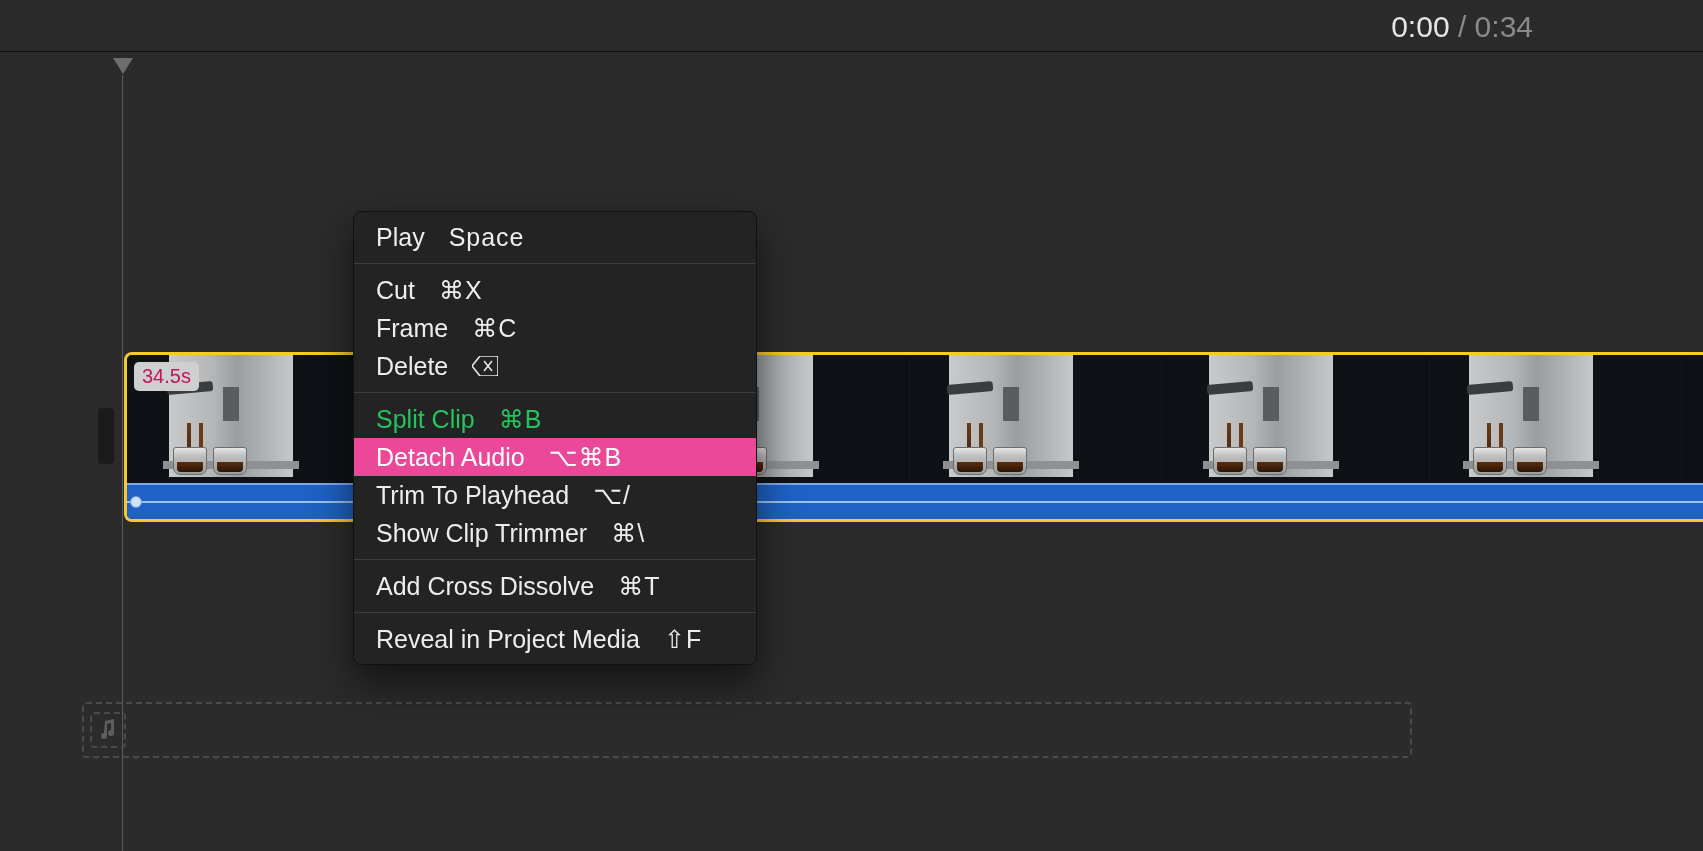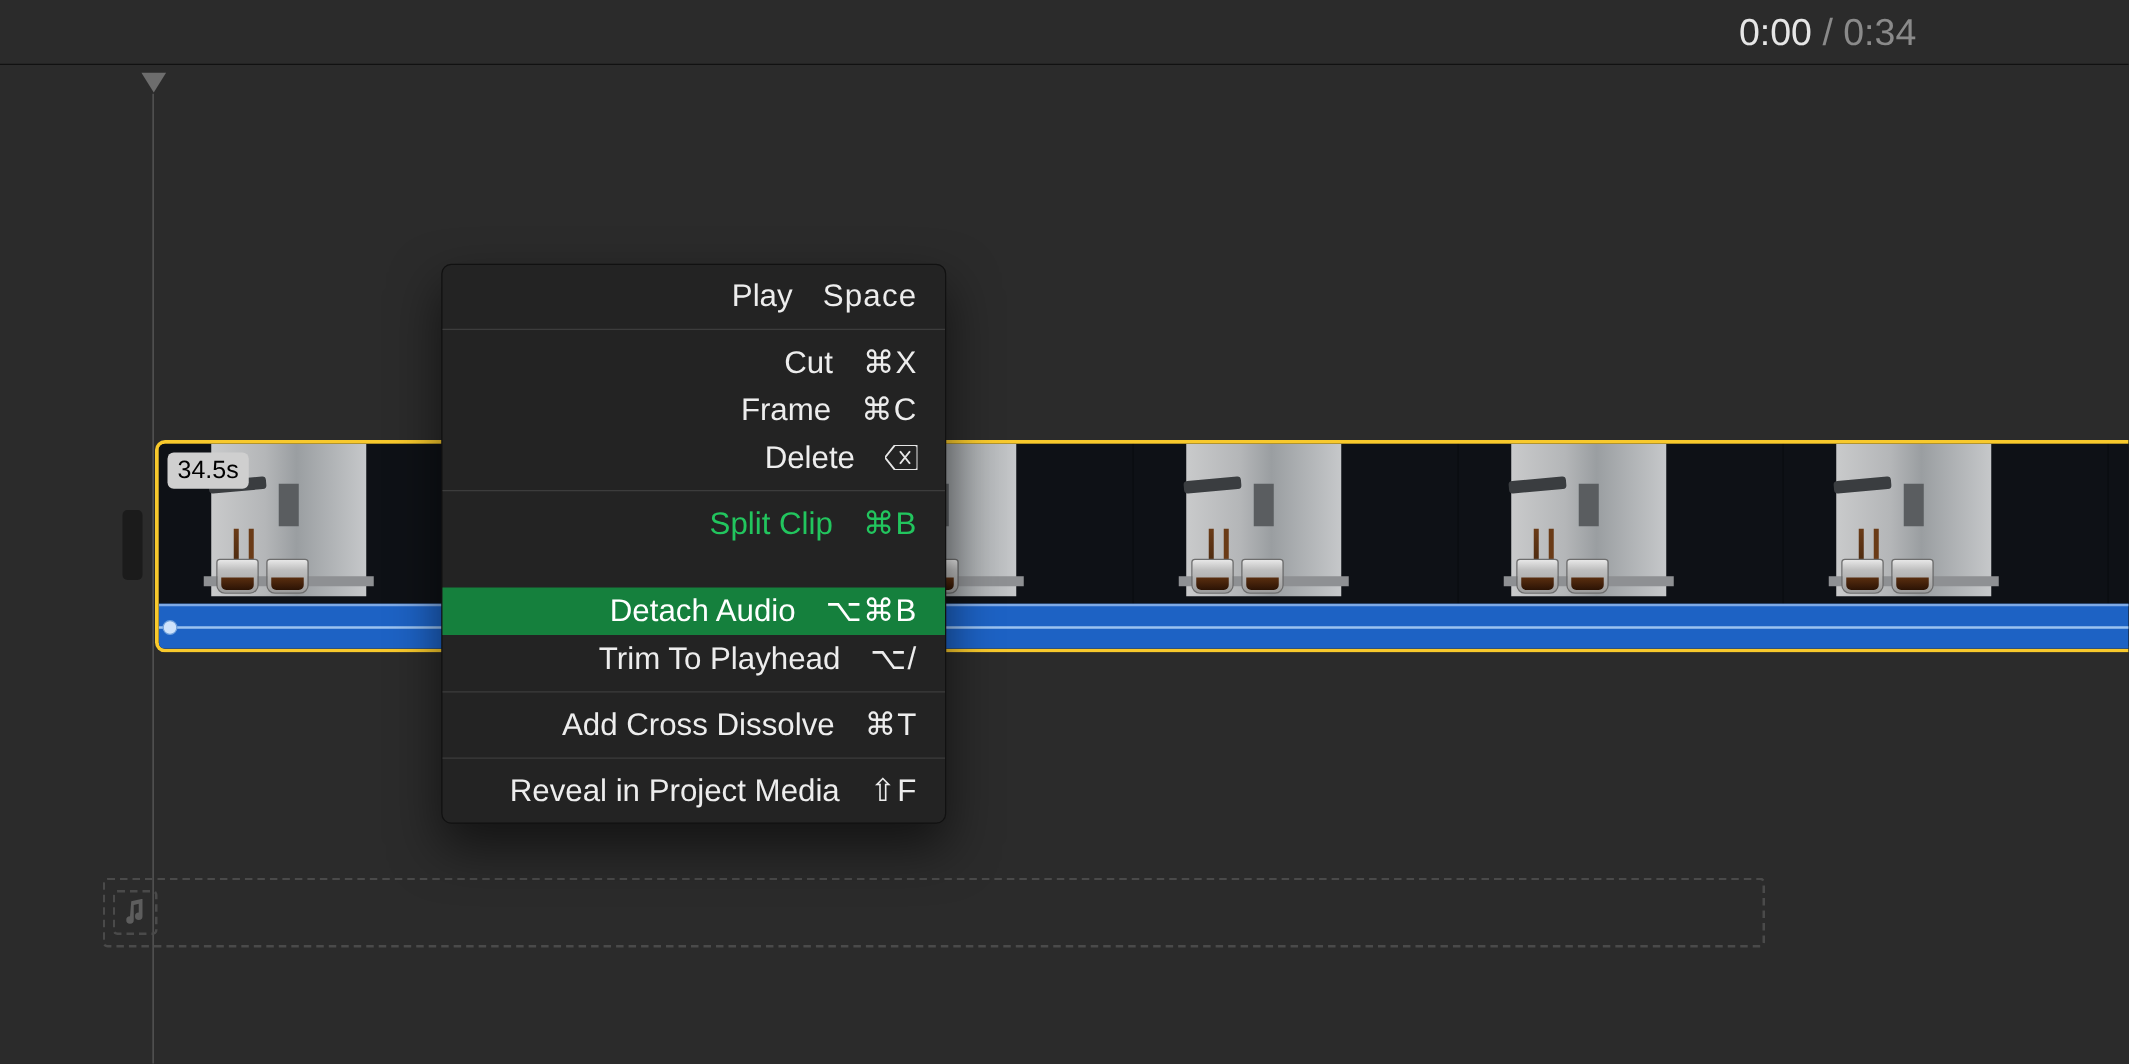--- a/index.html
+++ b/index.html
@@ -154,21 +154,21 @@
     left:3px; top:11px;
     width:12px; height:12px;
     border-radius:50%;
     background:#cfe3fb;
     border:1px solid #6fa0dc;
   }
   .clip-duration-badge {
     position: absolute;
     left: 7px; top: 7px;
     background: #cfcfcf;
-    color: #000000;
+    color: #be185d;
     font-size: 20px;
     padding: 3px 8px;
     border-radius: 5px;
     font-weight: 500;
     z-index: 4;
   }
 
   
   .clip-handle {
     position: absolute;
@@ -210,32 +210,31 @@
     background: #232323;
     border: 1px solid #111;
     border-radius: 8px;
     box-shadow: 0 18px 40px rgba(0,0,0,0.55);
     padding: 6px 0;
     z-index: 10;
   }
   .menu-item {
     display: flex;
     align-items: center;
-    justify-content: flex-end;
+    justify-content: flex-start;
     padding: 4px 22px;
     font-size: 25px;
     line-height: 30px;
     color: #ededed;
     white-space: nowrap;
   }
   .menu-item.disabled { color: #22c55e; }
   .menu-item.highlight {
-    background: #15803d;
+    background: #ec4899;
     color: #ffffff;
-    margin-top: 32px;
   }
   .menu-item .shortcut {
     margin-left: 24px;
     text-align: right;
     letter-spacing: 1px;
   }
   .menu-item .shortcut.icon-only {
     display:flex; align-items:center;
   }
   .menu-sep {
@@ -353,20 +352,24 @@
     <span class="shortcut">⌘B</span>
   </div>
   <div class="menu-item highlight">
     <span>Detach Audio</span>
     <span class="shortcut">⌥⌘B</span>
   </div>
   <div class="menu-item">
     <span>Trim To Playhead</span>
     <span class="shortcut">⌥/</span>
   </div>
+  <div class="menu-item">
+    <span>Show Clip Trimmer</span>
+    <span class="shortcut">⌘\</span>
+  </div>
   <div class="menu-sep"></div>
   <div class="menu-item">
     <span>Add Cross Dissolve</span>
     <span class="shortcut">⌘T</span>
   </div>
   <div class="menu-sep"></div>
   <div class="menu-item">
     <span>Reveal in Project Media</span>
     <span class="shortcut">⇧F</span>
   </div>

